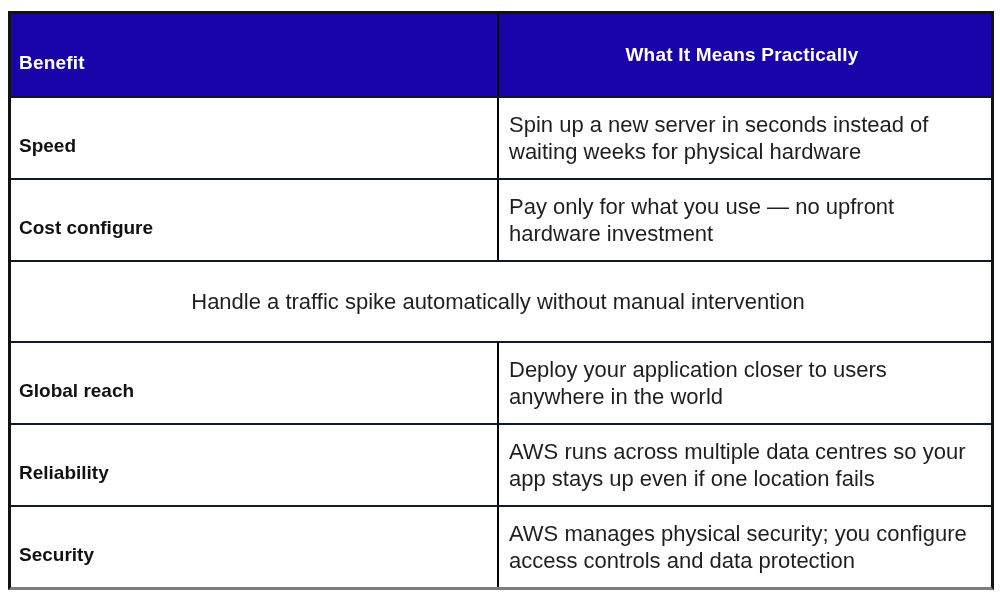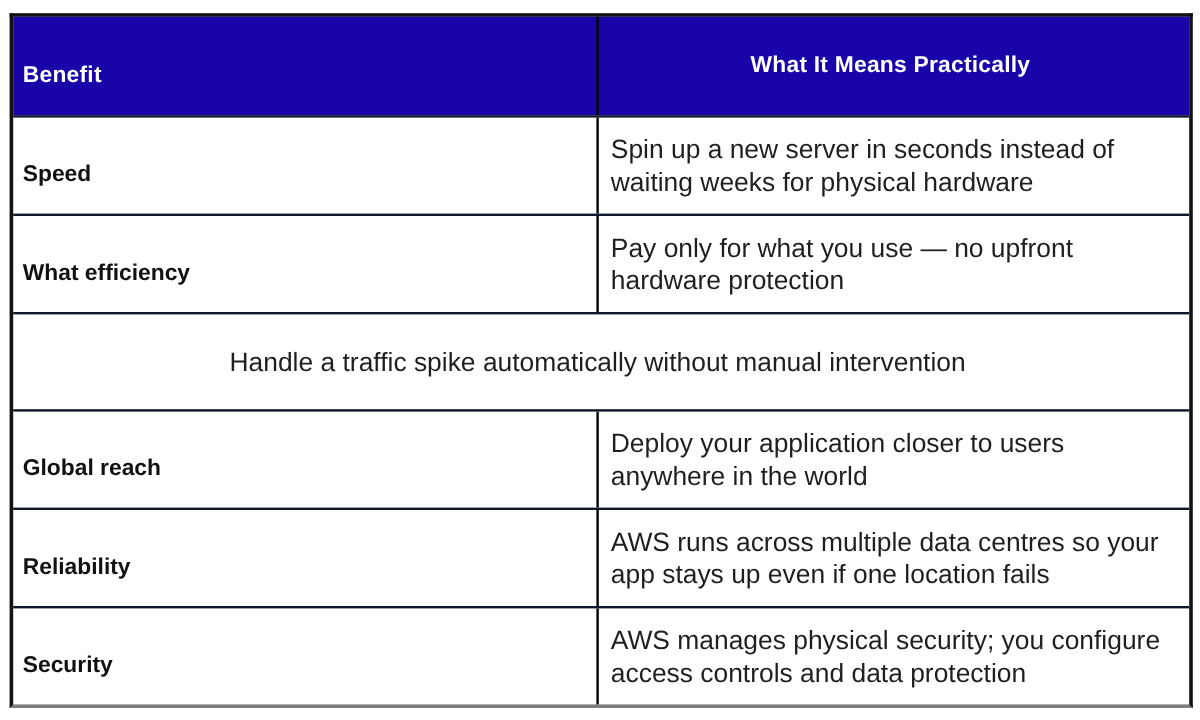--- a/index.html
+++ b/index.html
@@ -88,24 +88,24 @@
     <div class="cell-left">
       <span class="benefit-label">Speed</span>
     </div>
     <div class="cell-right">
       <span class="meaning-text">Spin up a new server in seconds instead of waiting weeks for physical hardware</span>
     </div>
   </div>
 
   <div class="row">
     <div class="cell-left">
-      <span class="benefit-label">What efficiency</span>
+      <span class="benefit-label">Cost configure</span>
     </div>
     <div class="cell-right">
-      <span class="meaning-text">Pay only for what you use — no upfront hardware protection</span>
+      <span class="meaning-text">Pay only for what you use — no upfront hardware investment</span>
     </div>
   </div>
 
   <div class="row">
     <div class="cell-right">
       <span class="meaning-text">Handle a traffic spike automatically without manual intervention</span>
     </div>
   </div>
 
   <div class="row">

